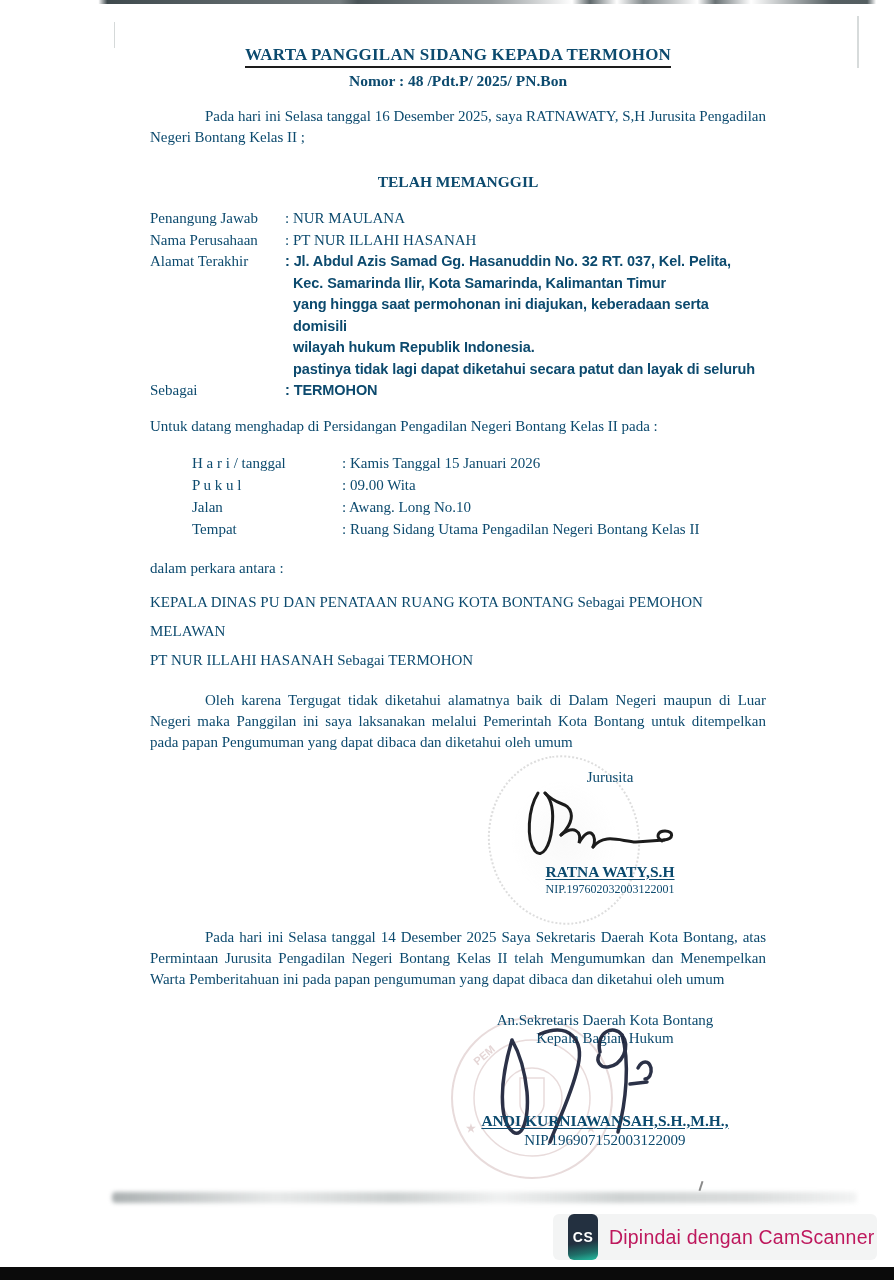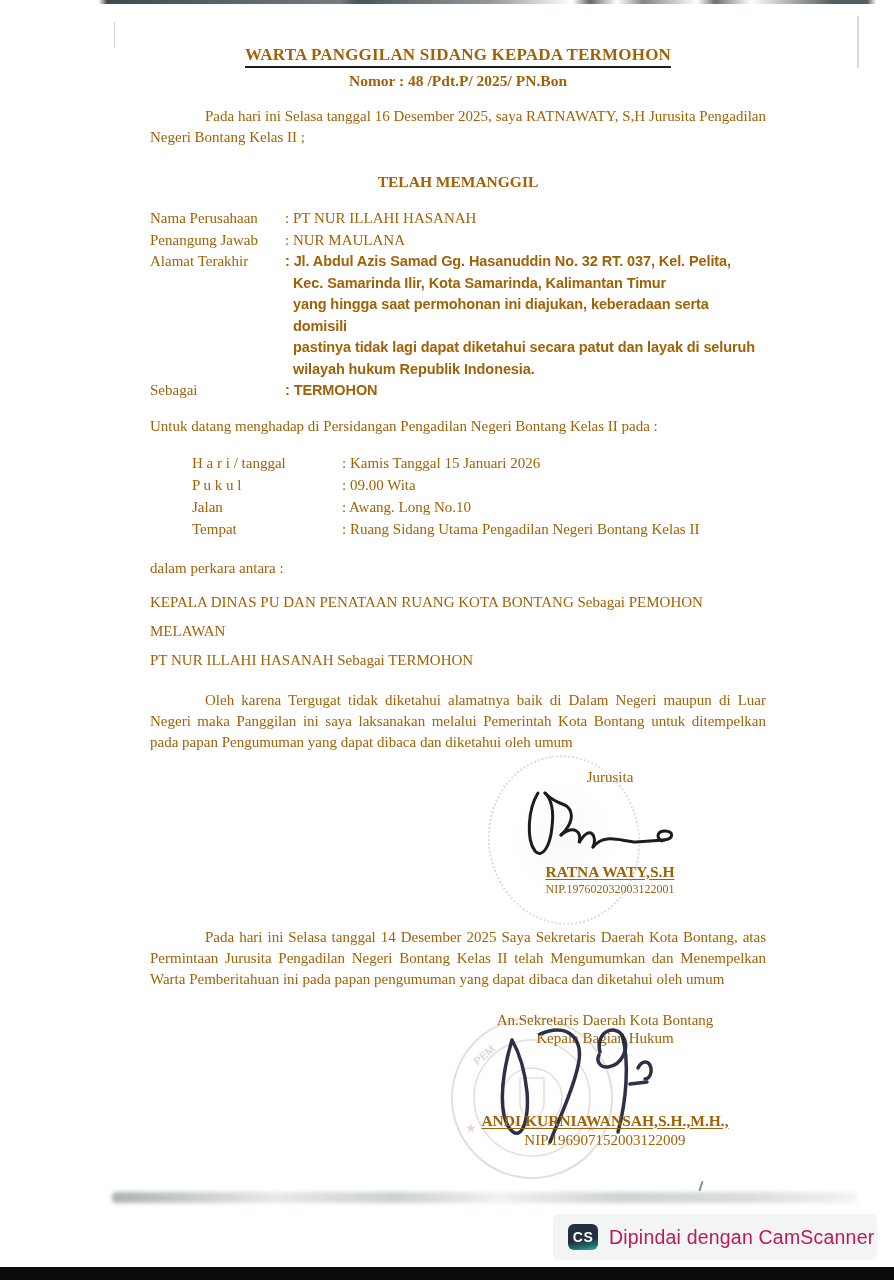--- a/index.html
+++ b/index.html
@@ -20,21 +20,21 @@
   .edge-line-right { position:absolute; left:857px; top:16px; width:2px; height:52px; background:rgba(140,152,152,.35); }
   .edge-line-left { position:absolute; left:114px; top:22px; width:1px; height:26px; background:rgba(150,160,160,.4); }
   .bottom-bar { position:absolute; left:0; bottom:0; width:894px; height:13px; background:#0b0b0b; }
   .smudge { position:absolute; left:112px; top:1192px; width:745px; height:11px; border-radius:4px;
     background:linear-gradient(90deg, rgba(70,82,84,.45), rgba(120,130,130,.18) 22%, rgba(95,108,108,.32) 38%,
       rgba(130,140,140,.12) 52%, rgba(95,108,108,.3) 68%, rgba(110,120,120,.25) 86%, rgba(130,140,140,.1));
     filter:blur(2px); }
   .tick-mark { position:absolute; left:700px; top:1181px; width:2px; height:10px; background:rgba(60,60,60,.6); transform:rotate(18deg); }
 
   
-  .doc { position:absolute; left:150px; top:44px; width:616px; color:#a16207; }
+  .doc { position:absolute; left:150px; top:44px; width:616px; color:#0c4a6e; }
   .title-wrap { text-align:center; }
   .doc-title { display:inline-block; font-size:17px; font-weight:700; letter-spacing:.2px;
     border-bottom:2px solid #1d1d1d; padding-bottom:1px; line-height:21px; }
   .doc-number { text-align:center; font-size:15.5px; font-weight:700; margin-top:3px; line-height:20px; }
 
   .para { font-size:15px; line-height:21px; text-align:justify; }
   .indent { text-indent:55px; }
   .opening { margin-top:15px; }
 
   .section-heading { text-align:center; font-size:15.5px; font-weight:700; margin-top:25px; }
@@ -77,21 +77,21 @@
   .sig2-line2 { position:absolute; left:330px; top:22px; width:250px; text-align:center; font-size:15px; }
   .stamp2-svg { position:absolute; left:296px; top:4px; opacity:.5; }
   .sig2-svg { position:absolute; left:330px; top:14px; }
   .sig2-name { left:310px; top:104px; width:290px; }
   .sig2-nip { position:absolute; left:320px; top:124px; width:270px; text-align:center; font-size:15px; }
 
   
   .cs-badge { position:absolute; left:553px; top:1214px; width:324px; height:46px; background:#f3f4f4;
     border-radius:6px; display:flex; align-items:center; padding-left:15px;
     font-family:"Liberation Sans","DejaVu Sans",sans-serif; }
-  .cs-icon { width:30px; height:26px; border-radius:6px; flex:none;
+  .cs-icon { width:30px; height:46px; border-radius:6px; flex:none;
     background:linear-gradient(170deg,#233040 0%,#233040 60%,#1f6f68 82%,#23bfa2 100%);
     color:#ffffff; font-weight:700; font-size:14px; display:flex; align-items:center; justify-content:center;
     letter-spacing:.5px; }
   .cs-text { margin-left:11px; font-size:19.5px; color:#be185d; letter-spacing:.2px; }
 </style>
 </head>
 <body>
 
 <div class="page">
 
@@ -105,36 +105,36 @@
       <span class="doc-title">WARTA PANGGILAN SIDANG KEPADA TERMOHON</span>
     </div>
     <div class="doc-number">Nomor : 48 /Pdt.P/ 2025/ PN.Bon</div>
 
     <p class="para indent opening">Pada hari ini  Selasa  tanggal  16 Desember  2025, saya RATNAWATY, S,H  Jurusita Pengadilan Negeri Bontang Kelas II ;</p>
 
     <div class="section-heading">TELAH MEMANGGIL</div>
 
     <div class="party">
       <div class="prow">
+        <span class="plabel">Penangung Jawab</span>
+        <span class="pvalue">: NUR MAULANA</span>
+      </div>
+      <div class="prow">
         <span class="plabel">Nama Perusahaan</span>
         <span class="pvalue">: PT NUR ILLAHI HASANAH</span>
-      </div>
-      <div class="prow">
-        <span class="plabel">Penangung Jawab</span>
-        <span class="pvalue">: NUR MAULANA</span>
       </div>
       <div class="prow">
         <span class="plabel">Alamat Terakhir</span>
         <span class="pvalue bold-sans">: Jl. Abdul Azis Samad Gg. Hasanuddin No. 32 RT. 037, Kel. Pelita,</span>
       </div>
       <div class="addr-cont bold-sans">
         <div>Kec. Samarinda Ilir, Kota Samarinda, Kalimantan Timur</div>
         <div>yang hingga saat permohonan ini diajukan, keberadaan serta domisili</div>
+        <div>wilayah hukum Republik Indonesia.</div>
         <div>pastinya tidak lagi dapat diketahui secara patut dan layak di seluruh</div>
-        <div>wilayah hukum Republik Indonesia.</div>
       </div>
       <div class="prow">
         <span class="plabel">Sebagai</span>
         <span class="pvalue bold-sans">: TERMOHON</span>
       </div>
     </div>
 
     <p class="para summon-line">Untuk datang  menghadap di Persidangan Pengadilan Negeri Bontang  Kelas II pada :</p>
 
     <div class="schedule">

